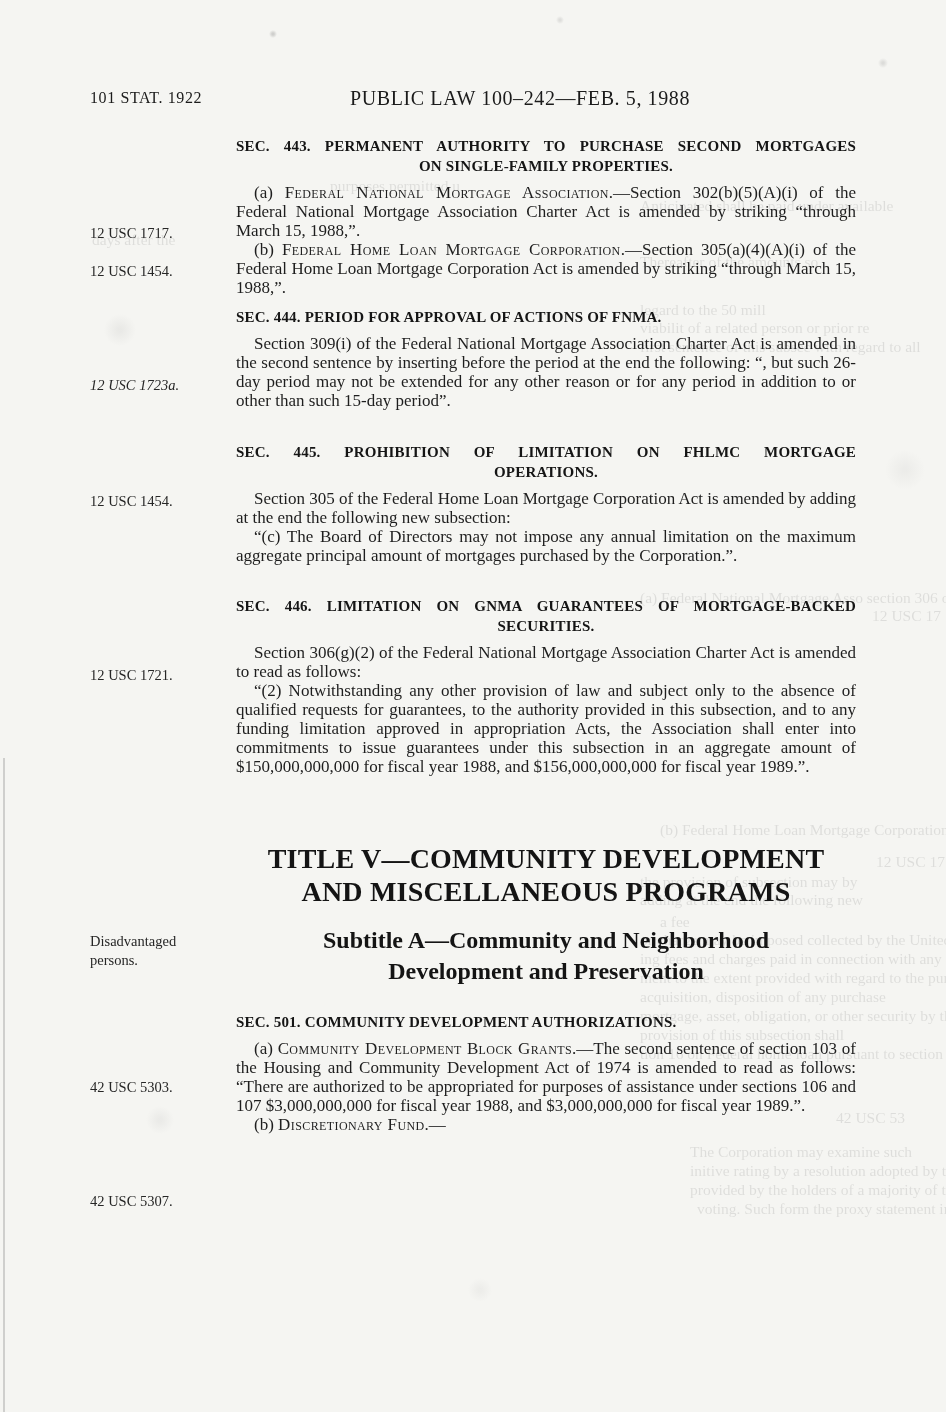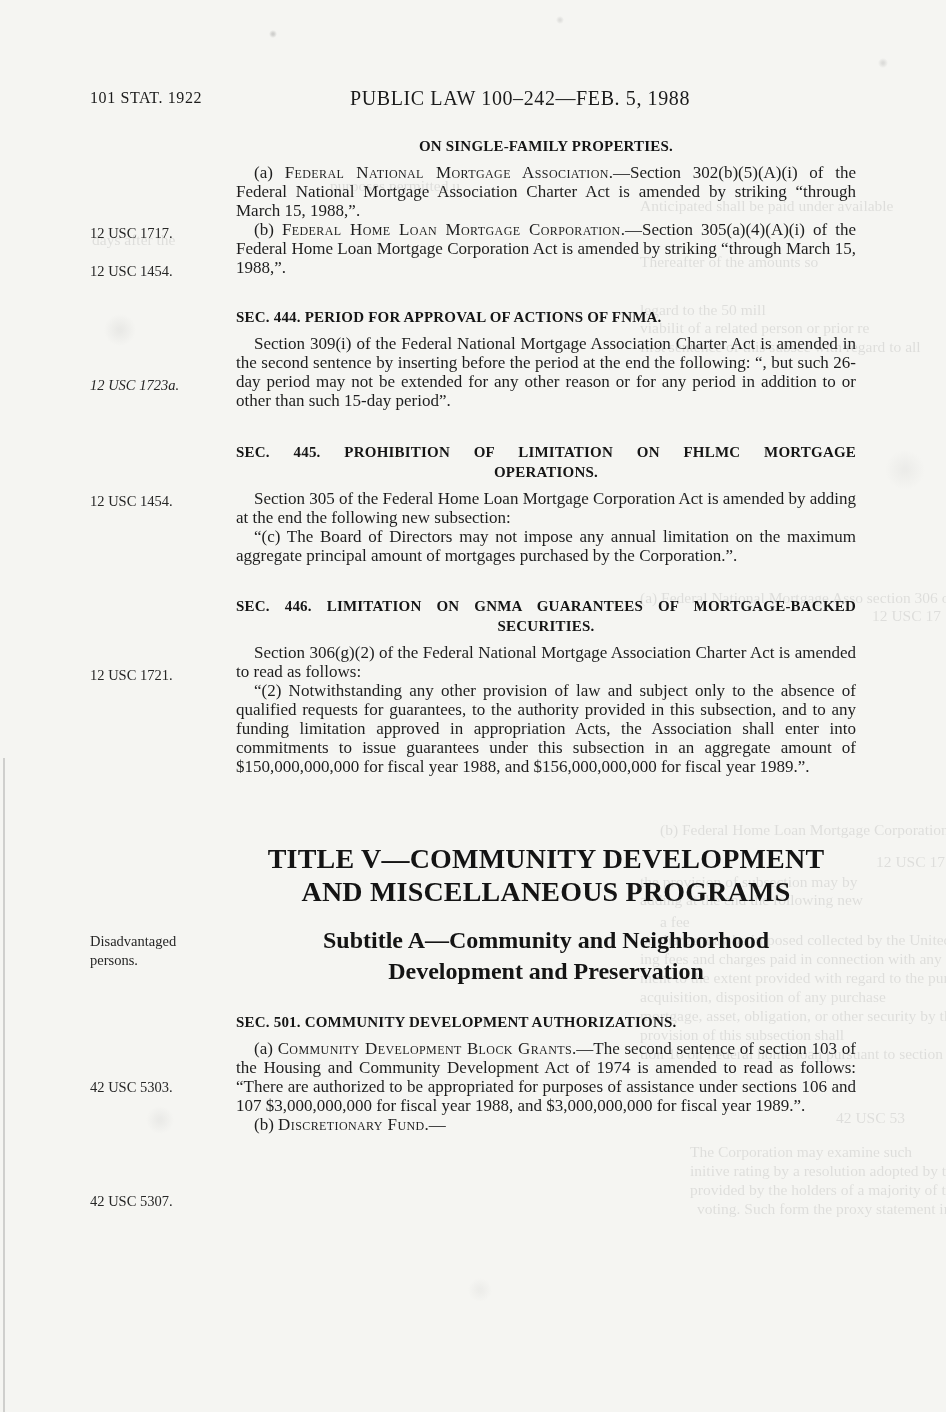--- a/index.html
+++ b/index.html
@@ -127,20 +127,21 @@
       <div class="margin-note" style="top: 1078px;">
         <div>42 USC 5303.</div>
       </div>
       <div class="margin-note" style="top: 1192px;">
         <div>42 USC 5307.</div>
       </div>
     </div>
 
   <section class="sec" style="top:136px">
     <h2 class="sec-h">
+        <div class="hl-first">SEC. 443. PERMANENT AUTHORITY TO PURCHASE SECOND MORTGAGES</div>
         <div class="hl-rest">ON SINGLE-FAMILY PROPERTIES.</div>
       </h2>
     <p class="para"><span>(a) </span><span class="sc">Federal National Mortgage Association</span><span>.—Section 302(b)(5)(A)(i) of the Federal National Mortgage Association Charter Act is amended by striking “through March 15, 1988,”.</span></p>
     <p class="para"><span>(b) </span><span class="sc">Federal Home Loan Mortgage Corporation</span><span>.—Section 305(a)(4)(A)(i) of the Federal Home Loan Mortgage Corporation Act is amended by striking “through March 15, 1988,”.</span></p>
   </section>
 
   <section class="sec" style="top:307px">
     <h2 class="sec-h">
         <div class="hl-single">SEC. 444. PERIOD FOR APPROVAL OF ACTIONS OF FNMA.</div>
       </h2>

